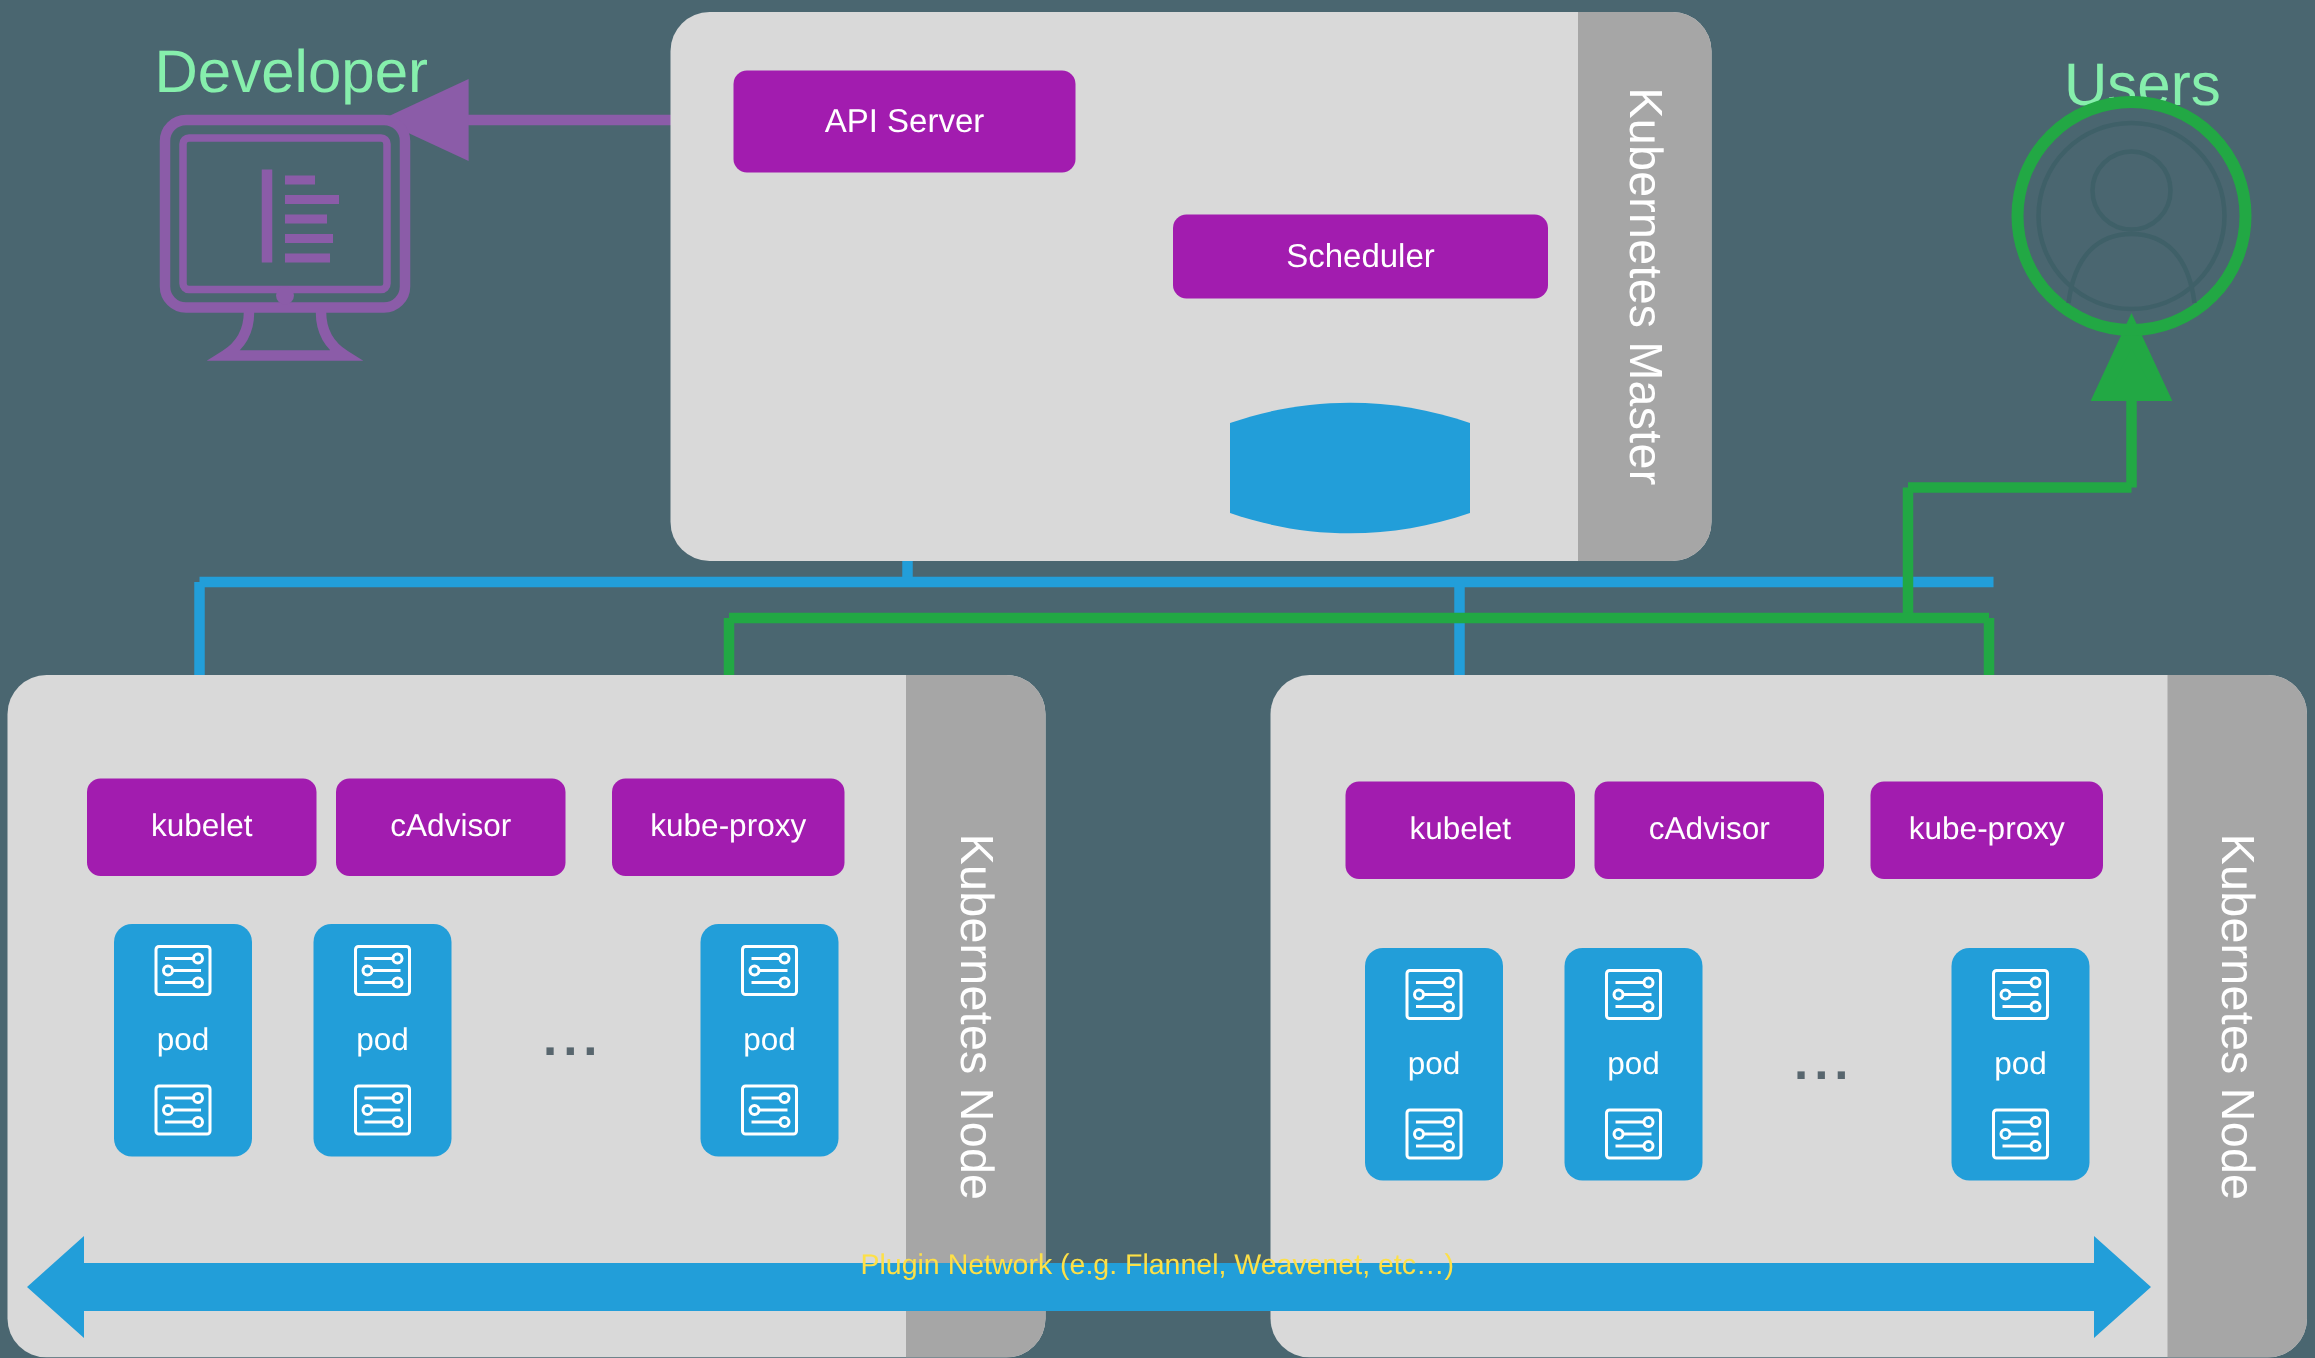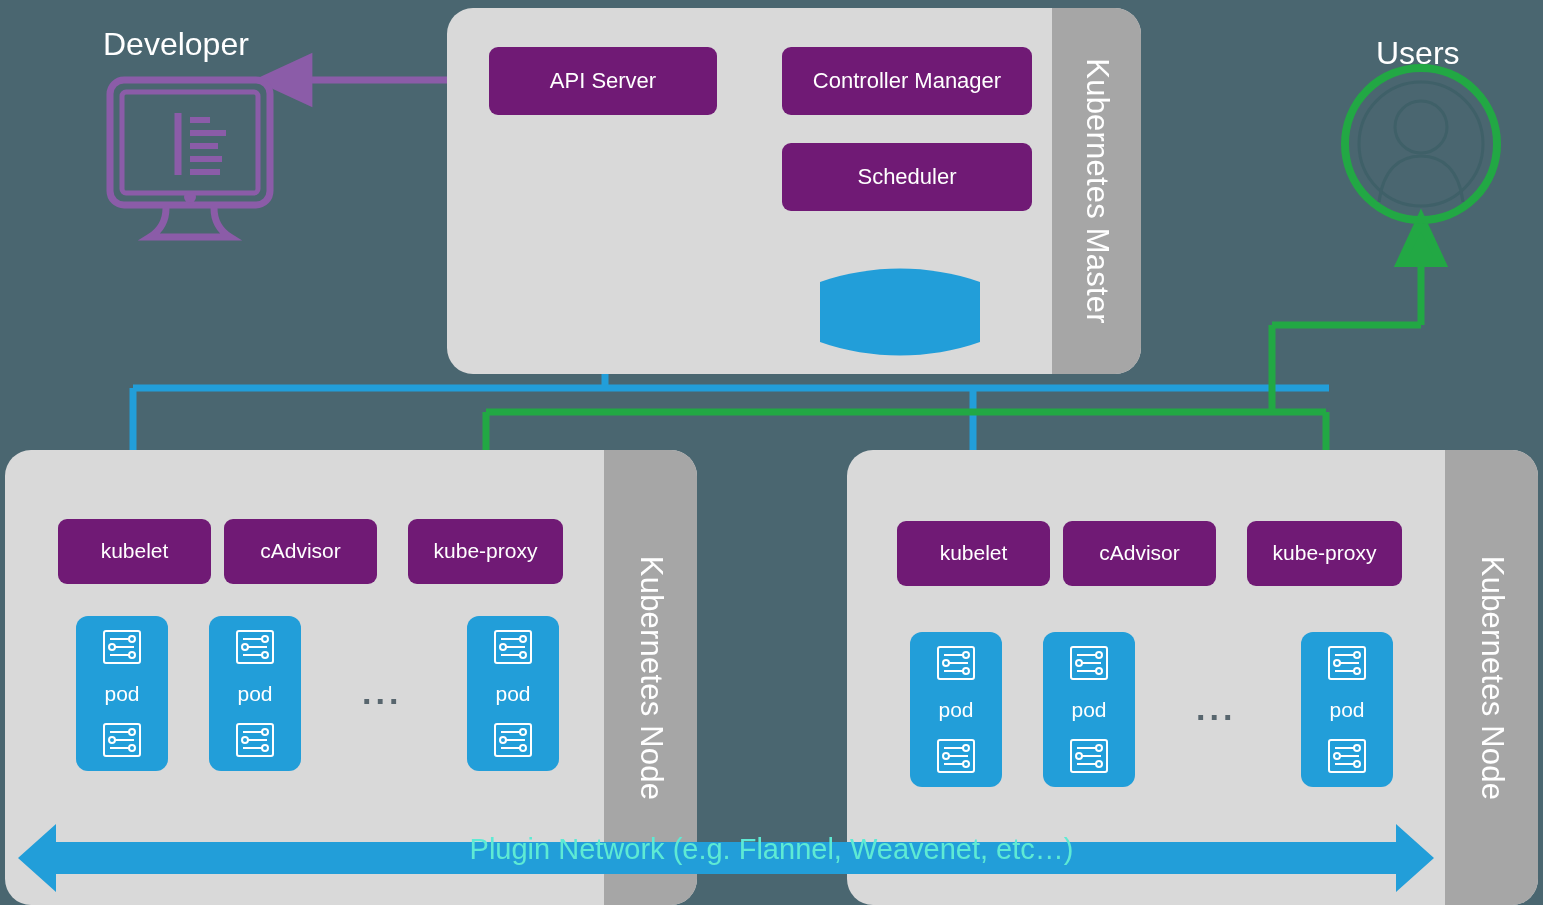--- a/index.html
+++ b/index.html
@@ -17,21 +17,21 @@
   .panel-tab{position:absolute;background:#a6a6a6;}
   .panel-tab-label{
     position:absolute;color:#ffffff;white-space:nowrap;
     writing-mode:vertical-rl;
     font-size:31px;letter-spacing:.2px;
     left:50%;top:50%;transform:translate(-50%,-50%);
   }
 
   
   .bbox{
-    position:absolute;background:#701a75;border-radius:9px;
+    position:absolute;background:#a21caf;border-radius:9px;
     color:#fff;display:flex;align-items:center;justify-content:center;
     font-size:21px;text-align:center;line-height:1.15;
   }
   .bbox.lg{font-size:22px;}
 
   .etcd{
     position:absolute;color:#fff;display:flex;align-items:center;justify-content:center;
     font-size:22px;
   }
 
@@ -42,25 +42,25 @@
     color:#fff;padding:12px 0;box-sizing:border-box;
   }
   .pod .pod-label{font-size:21px;}
   .ellipsis{
     position:absolute;color:#58666e;font-size:34px;letter-spacing:4px;
     font-weight:bold;line-height:1;
   }
 
   
   .cap{
-    position:absolute;color:#ffffff;font-size:32px;white-space:nowrap;
+    position:absolute;color:#86efac;font-size:40px;white-space:nowrap;
   }
   svg{position:absolute;left:0;top:0;overflow:visible;}
   .netlabel{
-    position:absolute;color:#5eead4;font-size:29px;white-space:nowrap;
+    position:absolute;color:#fde047;font-size:19px;white-space:nowrap;
     left:0;width:1543px;text-align:center;
   }
 </style>
 </head>
 <body>
 
 <div class="stage">
 
   <svg width="1543" height="905">
     <defs>
@@ -139,25 +139,22 @@
 
   <div class="panel" style="left:447px;top:8px;width:694px;height:366px;"></div>
   <div class="panel-tab" style="left:1052px;top:8px;width:89px;height:366px;border-radius:0 26px 26px 0;">
     <div class="panel-tab-label">Kubernetes Master</div>
   </div>
 
   <div class="bbox lg" style="left:489px;top:47px;width:228px;height:68px;">
     <span>API Server</span>
   </div>
 
-  <div class="bbox lg" style="left:782px;top:47px;width:250px;height:68px;">
-    <span>Controller Manager</span>
-  </div>
-
-  <div class="bbox lg" style="left:782px;top:143px;width:250px;height:68px;justify-content:center;">
+
+  <div class="bbox lg" style="left:782px;top:143px;width:250px;height:56px;justify-content:center;">
     <span>Scheduler</span>
   </div>
 
   <svg width="180" height="90" style="left:812px;top:268px;">
     <path d="M8,14 C60,-4 116,-4 168,14 L168,74 C116,92 60,92 8,74 Z" fill="#229ed9"></path>
   </svg>
 
   <div class="panel" style="left:5px;top:450px;width:692px;height:455px;"></div>
   <div class="panel-tab" style="left:604px;top:450px;width:93px;height:455px;border-radius:0 26px 26px 0;">
     <div class="panel-tab-label">Kubernetes Node</div>

